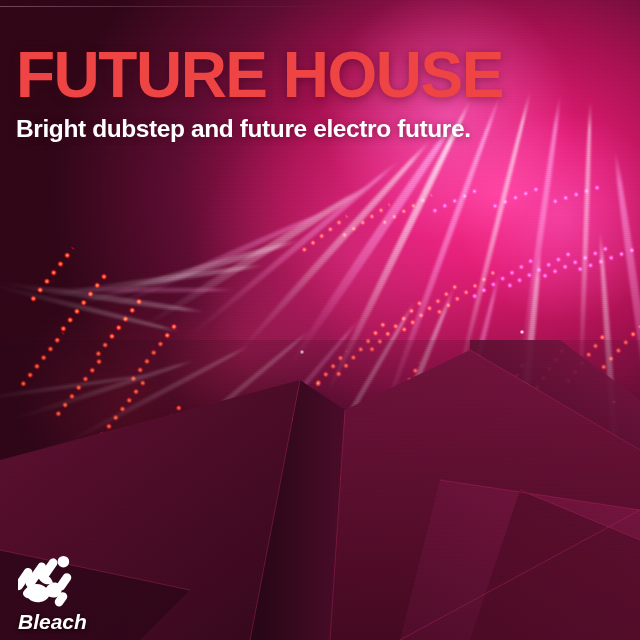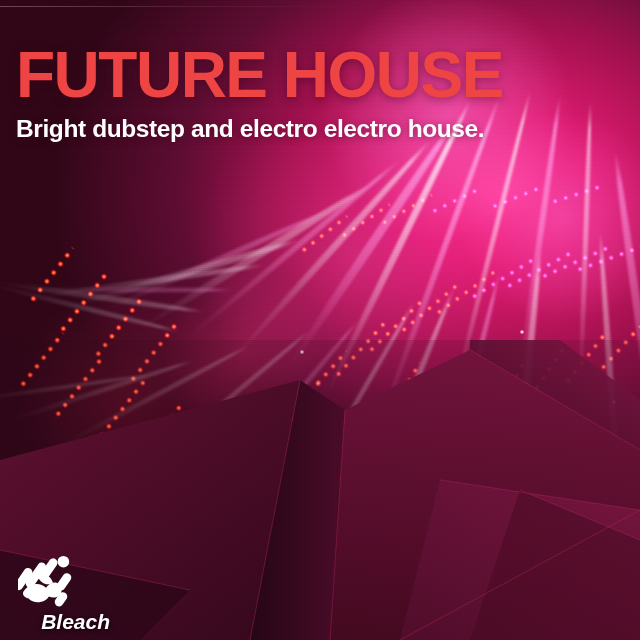--- a/index.html
+++ b/index.html
@@ -108,21 +108,20 @@
   .logo-word{
     display:block;
     margin-top:2px;
     color:#fff;
     font-size:21px;
     font-weight:700;
     font-style:italic;
     letter-spacing:0px;
     line-height:1;
     text-shadow:0 1px 4px rgba(0,0,0,.8);
-    text-align:right;
   }
 
   
   .top-line{
     position:absolute;left:0;right:0;top:6px;height:1px;
     background:linear-gradient(90deg,rgba(255,190,215,.35),rgba(255,190,215,.10) 30%,rgba(255,190,215,0) 55%);
     z-index:30;
   }
   
   .grain{
@@ -270,21 +269,21 @@
     </svg>
   </div>
 
   <div class="layer top-line"></div>
   <div class="layer grain"></div>
 
   <div class="copy">
     <h1 class="title">
       <span>FUTURE HOUSE</span>
     </h1>
-    <p class="subtitle">Bright dubstep and electro electro house.</p>
+    <p class="subtitle">Bright dubstep and future electro future.</p>
   </div>
 
   <div class="logo">
     <svg class="logo-mark" viewBox="0 0 60 58">
       <g fill="#ffffff">
         <rect x="1" y="14" width="9" height="26" rx="4.5" transform="rotate(35 5.5 27)"></rect>
         <rect x="14" y="8" width="9" height="30" rx="4.5" transform="rotate(35 18.5 23)"></rect>
         <rect x="27" y="4" width="9" height="26" rx="4.5" transform="rotate(35 31.5 17)"></rect>
         <circle cx="47" cy="9" r="6"></circle>
         <rect x="43" y="20" width="9" height="20" rx="4.5" transform="rotate(35 47.5 30)"></rect>

